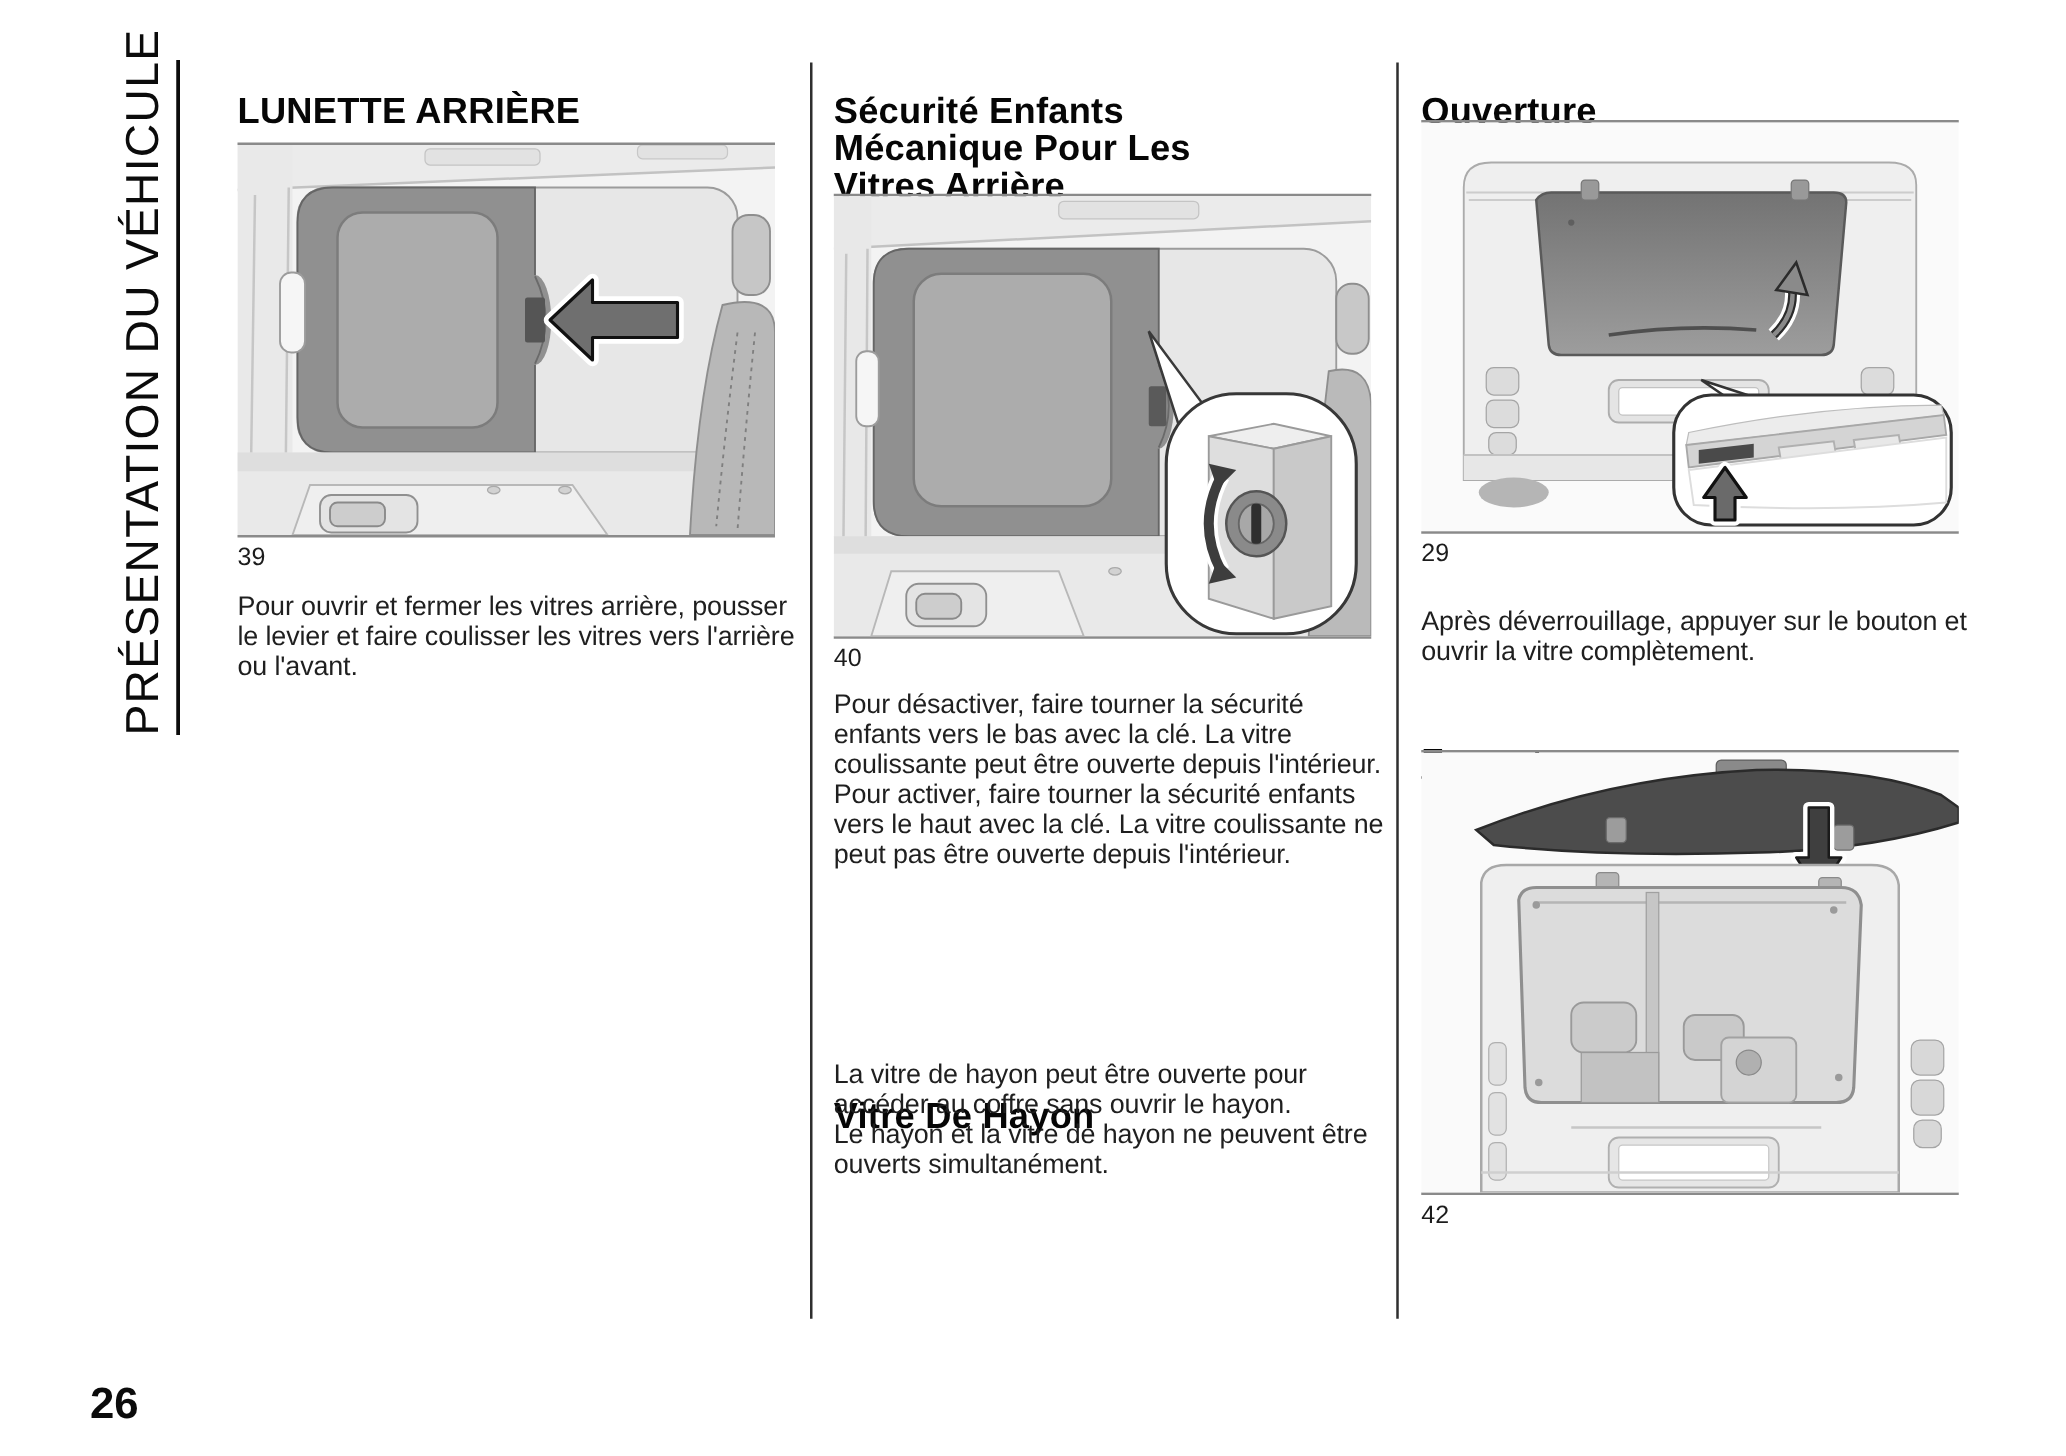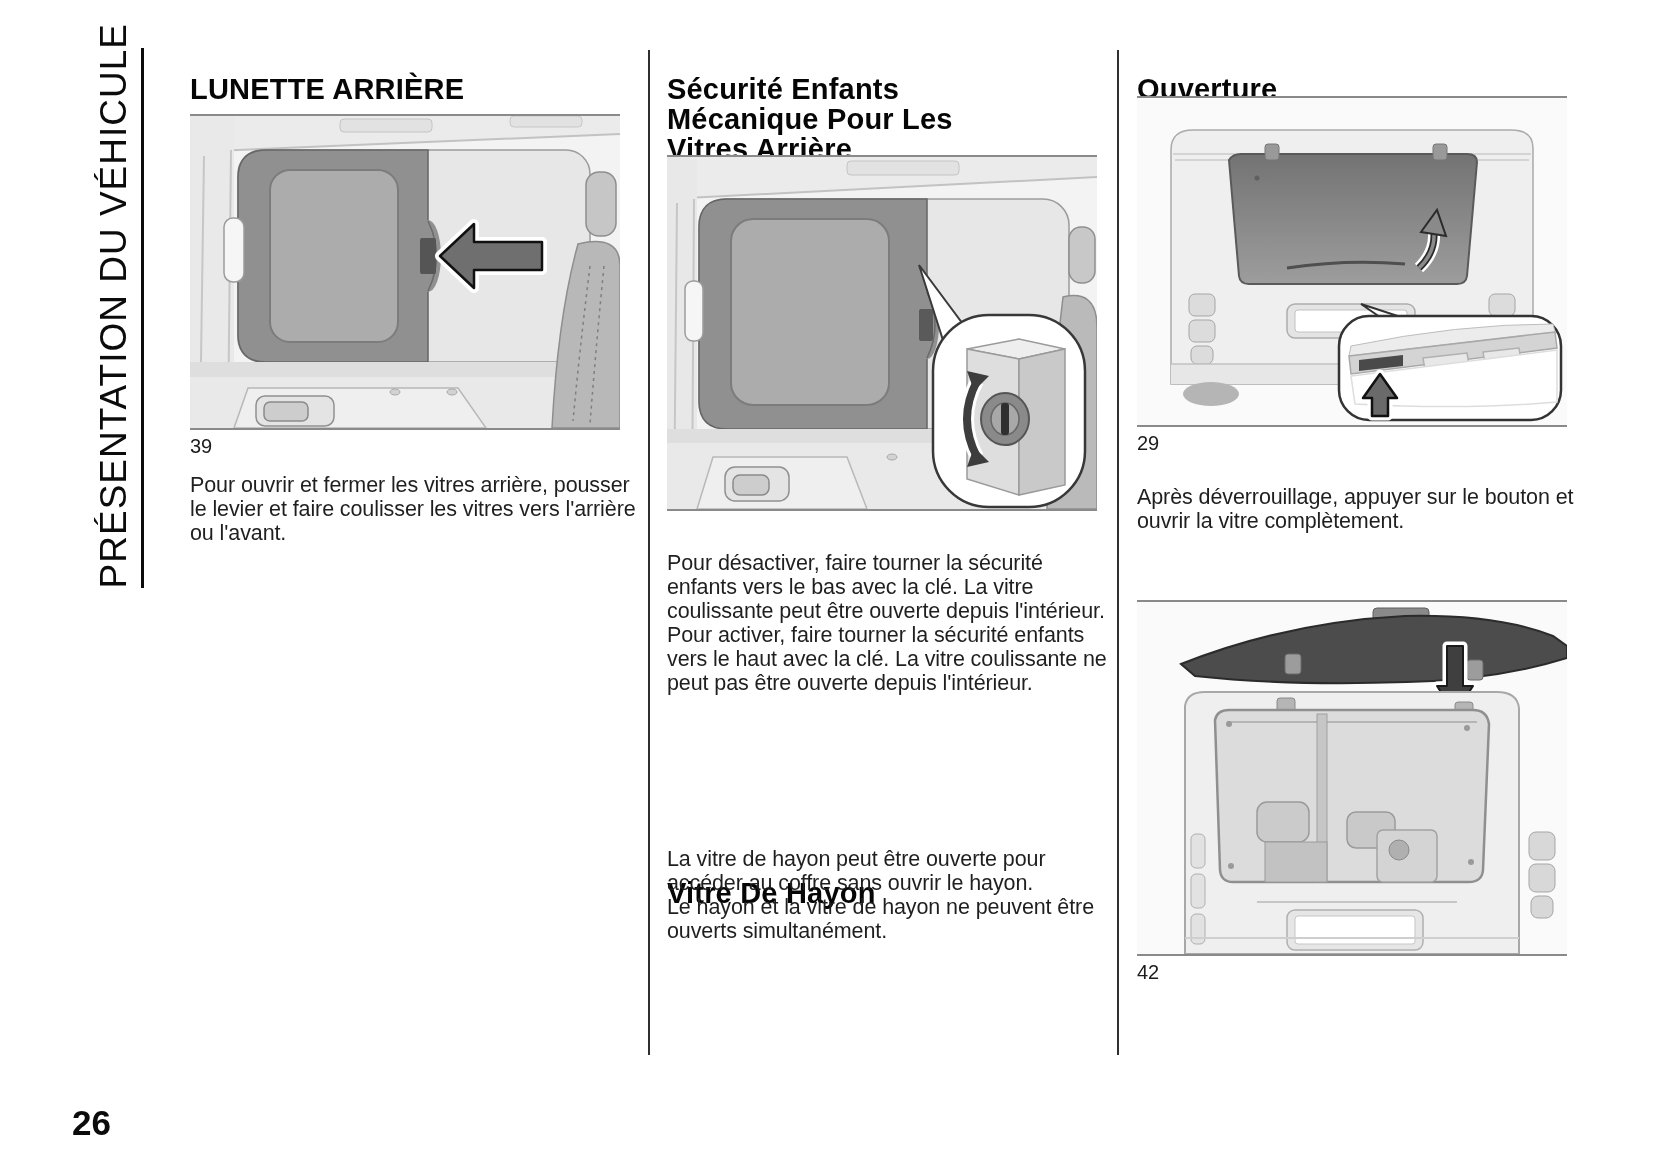--- a/index.html
+++ b/index.html
@@ -132,20 +132,21 @@
     <polygon points="352,202 398,192 398,328 352,338" fill="#c9c9c9" stroke="#9a9a9a" stroke-width="1.5"></polygon>
     <ellipse cx="338" cy="262" rx="24" ry="26" fill="#8a8a8a" stroke="#555555" stroke-width="2"></ellipse>
     <ellipse cx="338" cy="262" rx="14" ry="16" fill="#a8a8a8" stroke="#666666" stroke-width="1.5"></ellipse>
     <rect x="334" y="246" width="8" height="32" rx="3" fill="#2f2f2f"></rect>
     <path d="M310,224 Q290,262 310,300" stroke="#ffffff" stroke-width="14" fill="none"></path>
     <path d="M310,224 Q290,262 310,300" stroke="#3d3d3d" stroke-width="8" fill="none"></path>
     <polygon points="300,214 322,219 307,234" fill="#3d3d3d"></polygon>
     <polygon points="300,310 322,305 307,290" fill="#3d3d3d"></polygon>
   </svg>
   <div class="fig-rule"></div>
+  <div class="fig-caption">40</div>
 </div>
 
 <div class="abs body-text" style="left:667px;top:551px;">
   <p>Pour désactiver, faire tourner la sécurité enfants vers le bas avec la clé. La vitre coulissante peut être ouverte depuis l'intérieur.</p>
   <p>Pour activer, faire tourner la sécurité enfants vers le haut avec la clé. La vitre coulissante ne peut pas être ouverte depuis l'intérieur.</p>
 </div>
 
 <div class="abs h1" style="left:667px;top:846px;">Vitre De Hayon</div>
 
 <div class="abs body-text" style="left:667px;top:847px;">

